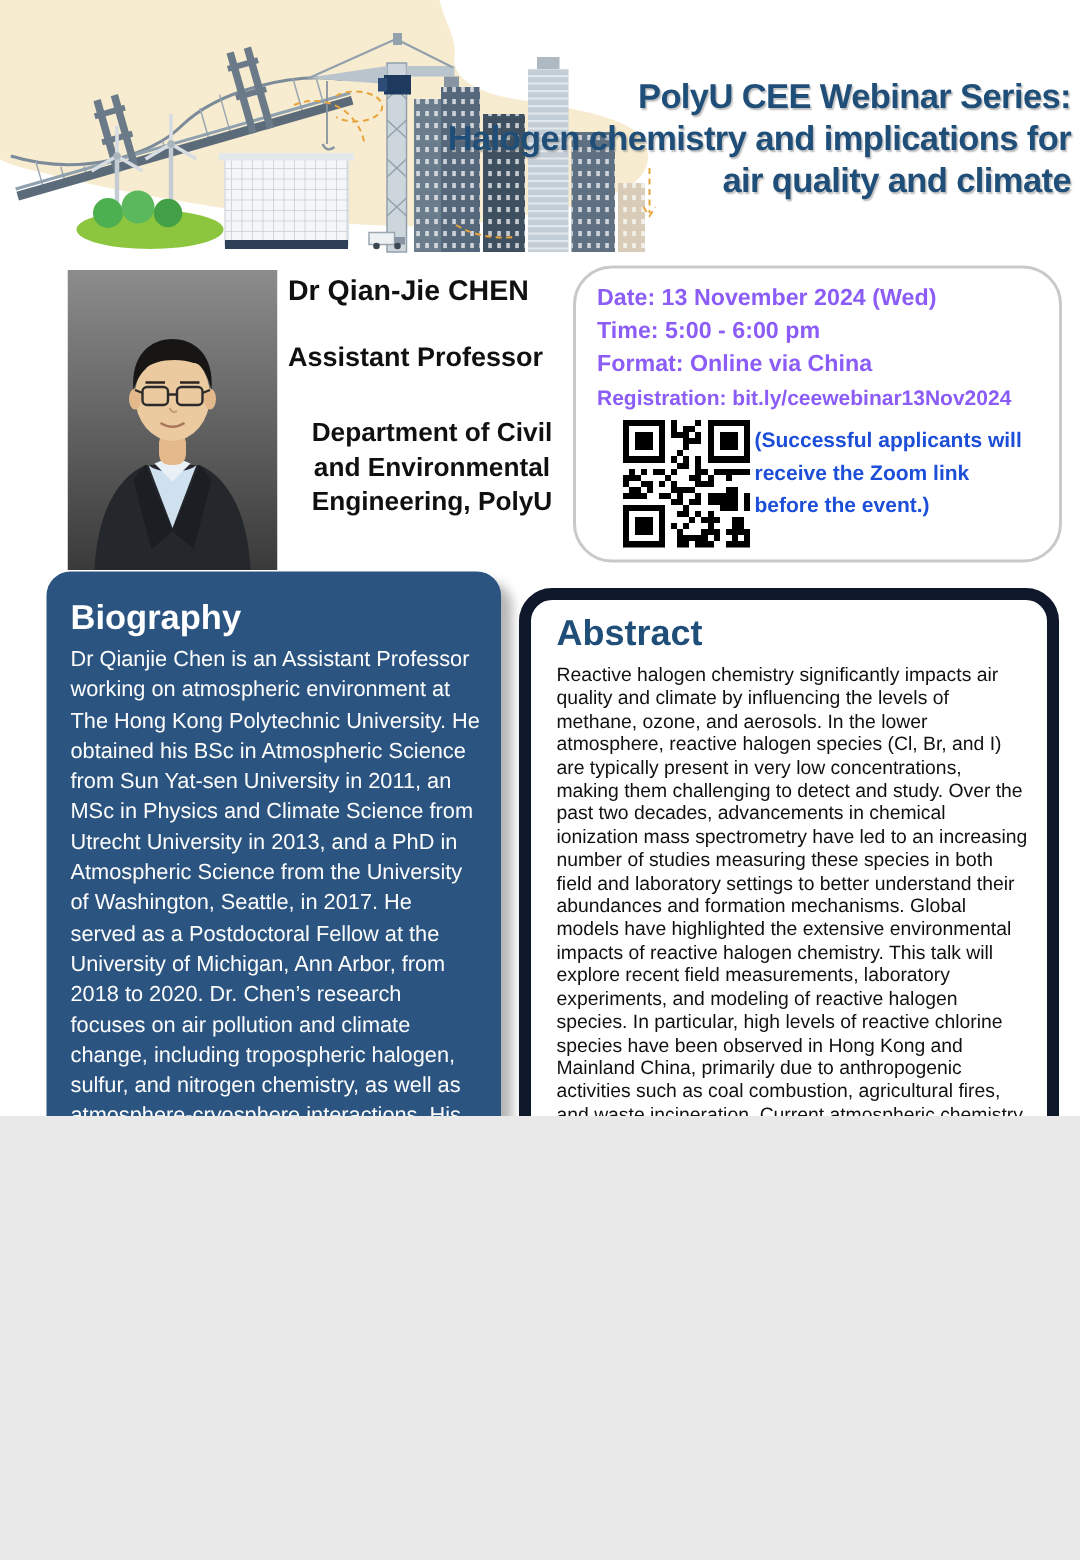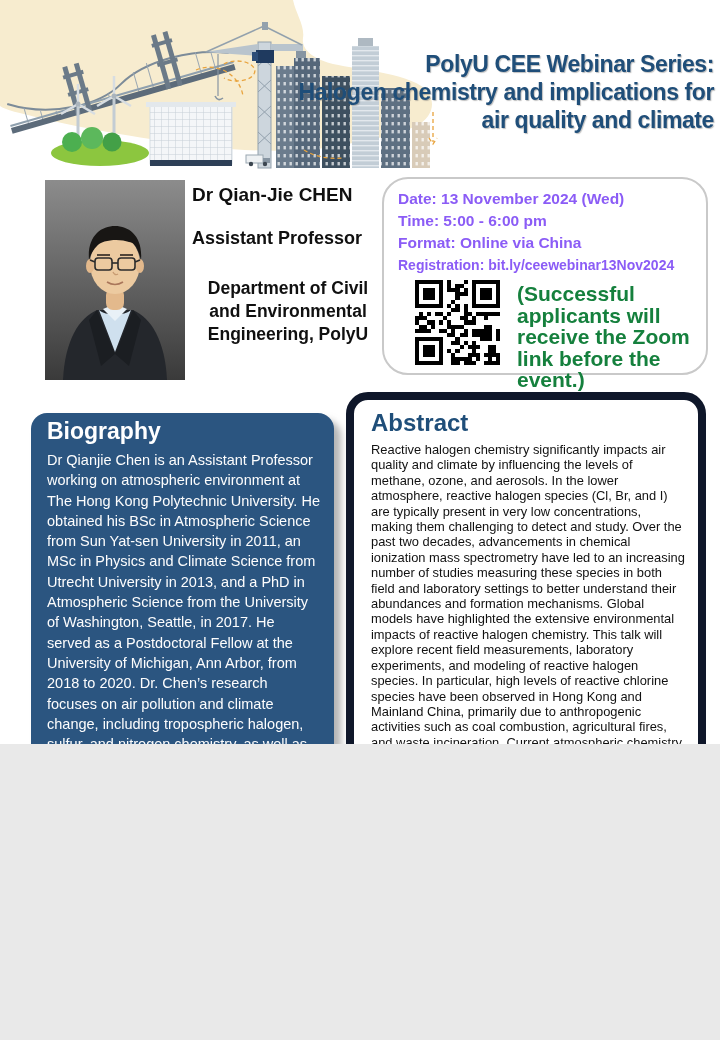--- a/index.html
+++ b/index.html
@@ -22,27 +22,27 @@
   .speaker .role{font-size:18px;line-height:22px;margin:0 0 28px;}
   .speaker .affil{font-size:17.5px;line-height:23px;margin:0;text-align:center;}
 
   
   .event-box{position:absolute;left:382px;top:177px;width:326px;height:198px;background:#fff;
       border:2px solid #c9c9c9;border-radius:26px;box-sizing:border-box;padding:9px 6px 0 14px;}
   .event-line{font-weight:bold;font-size:15.5px;line-height:22px;color:#8b5cf6;white-space:nowrap;}
   .event-line.registration{font-size:14px;}
   .qr{position:absolute;left:31px;top:101px;width:85px;height:85px;background:#fff;}
   .qr svg{width:100%;height:100%;}
-  .note{position:absolute;left:133px;top:104px;width:180px;font-weight:bold;
-        font-size:21px;line-height:21.5px;color:#15803d;}
-
-  
-  .bio-box{position:absolute;left:31px;top:413px;width:303px;height:562px;background:#2B5580;
+  .note{position:absolute;left:119px;top:104px;width:180px;font-weight:bold;
+        font-size:14px;line-height:21.5px;color:#1d4ed8;}
+
+  
+  .bio-box{position:absolute;left:31px;top:381px;width:303px;height:562px;background:#2B5580;
       border-radius:16px;box-shadow:7px 7px 7px rgba(120,120,120,.55);
-      box-sizing:border-box;padding:4px 13px 8px 16px;color:#fdfdfd;}
+      box-sizing:border-box;padding:16px 13px 8px 16px;color:#fdfdfd;}
   .bio-box h2{font-size:23px;line-height:28px;margin:0 0 5px;color:#ffffff;}
   .bio-body{font-size:14.5px;line-height:20.3px;text-align:left;}
   .bio-body .it{font-style:italic;}
 
   
   .abs-box{position:absolute;left:346px;top:392px;width:360px;height:571px;background:#fff;
       border:8px solid #0f172a;border-radius:22px;box-sizing:border-box;padding:8px 12px 6px 17px;}
   .abs-box h2{color:#1F4E79;font-size:24px;line-height:30px;margin:0 0 4px;}
   .abs-body{font-size:12.9px;line-height:15.4px;color:#111;}
 

